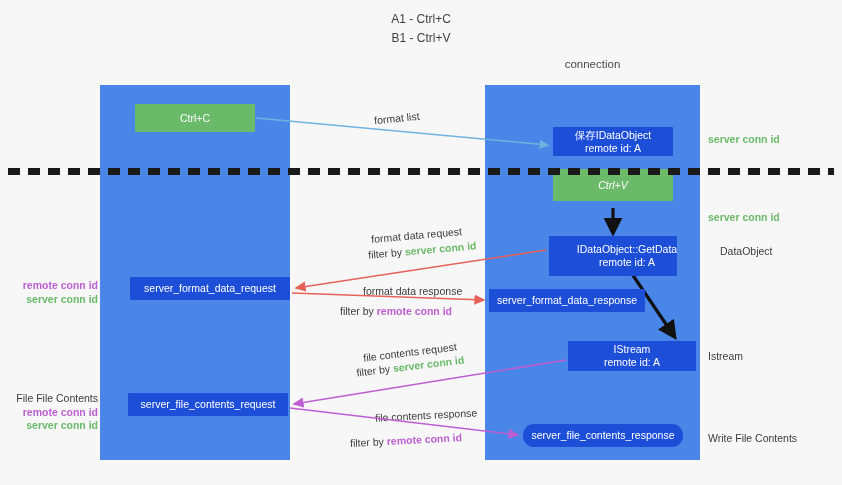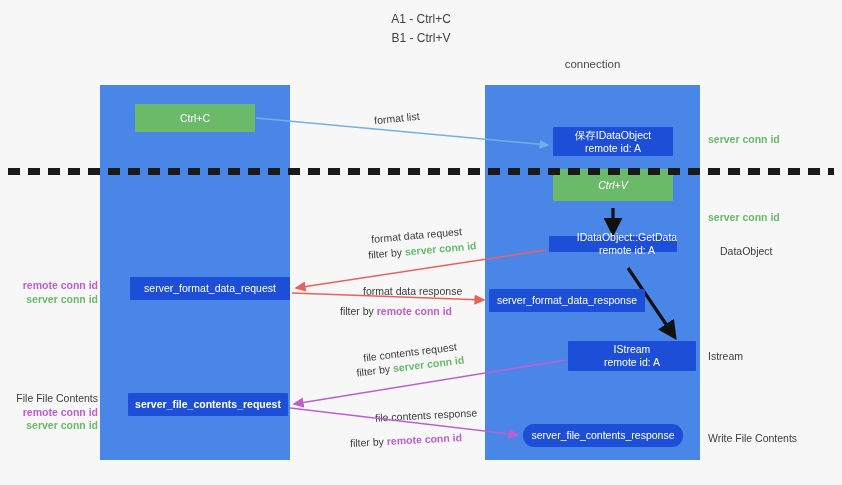--- a/index.html
+++ b/index.html
@@ -66,26 +66,26 @@
     border-radius: 1px;
     z-index: 5;
   }
   .box.green { background: #6aba6a; }
   .box.orange { background: #1d4ed8; }
   .box .l2 { display: block; }
 
   #box-ctrl-c   { left: 135px; top: 104px; width: 120px; height: 28px; }
   #box-save-ido { left: 553px; top: 127px; width: 120px; height: 29px; }
   #box-ctrl-v   { left: 553px; top: 169px; width: 120px; height: 32px; font-style: italic; }
-  #box-getdata  { left: 549px; top: 236px; width: 128px; height: 16px; padding-left: 28px; }
+  #box-getdata  { left: 549px; top: 236px; width: 128px; height: 40px; padding-left: 28px; }
   #box-istream  { left: 568px; top: 341px; width: 128px; height: 30px; }
 
   #box-sfdreq   { left: 130px; top: 277px; width: 160px; height: 23px; }
   #box-sfdres   { left: 489px; top: 289px; width: 156px; height: 23px; }
-  #box-sfcreq   { left: 128px; top: 393px; width: 160px; height: 23px; font-weight: bold; }
+  #box-sfcreq   { left: 128px; top: 393px; width: 160px; height: 23px; }
   #box-sfcres   { left: 523px; top: 424px; width: 160px; height: 23px; border-radius: 11px; }
 
   
   #divider {
     left: 8px; top: 168px;
     width: 826px; height: 7px;
     background: repeating-linear-gradient(
       to right,
       #1a1a1a 0px, #1a1a1a 12px,
       rgba(0,0,0,0) 12px, rgba(0,0,0,0) 20px

